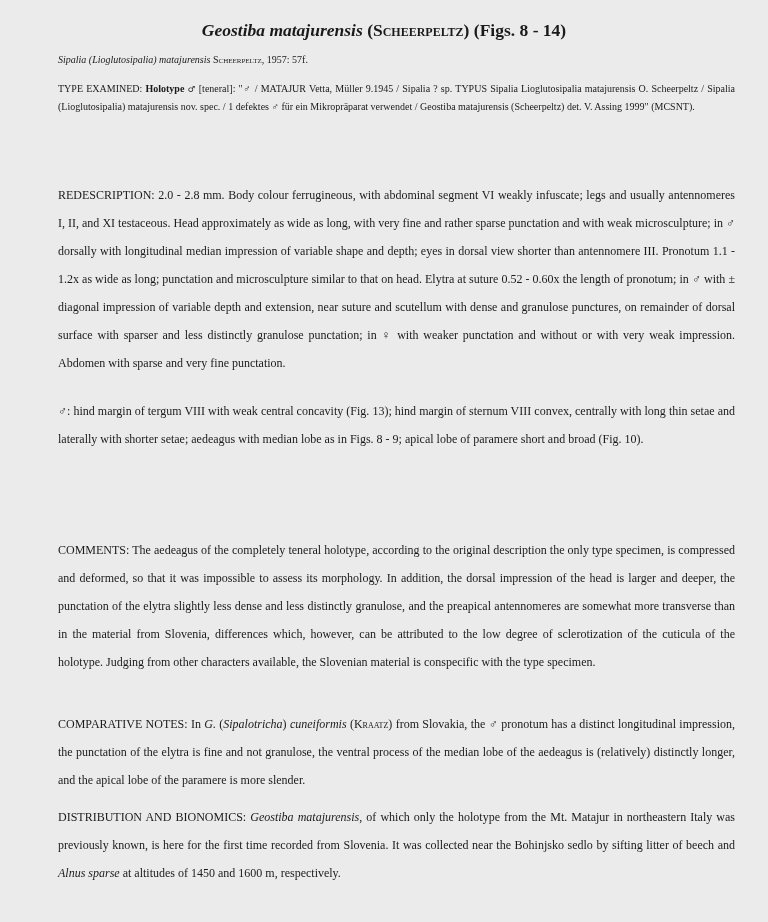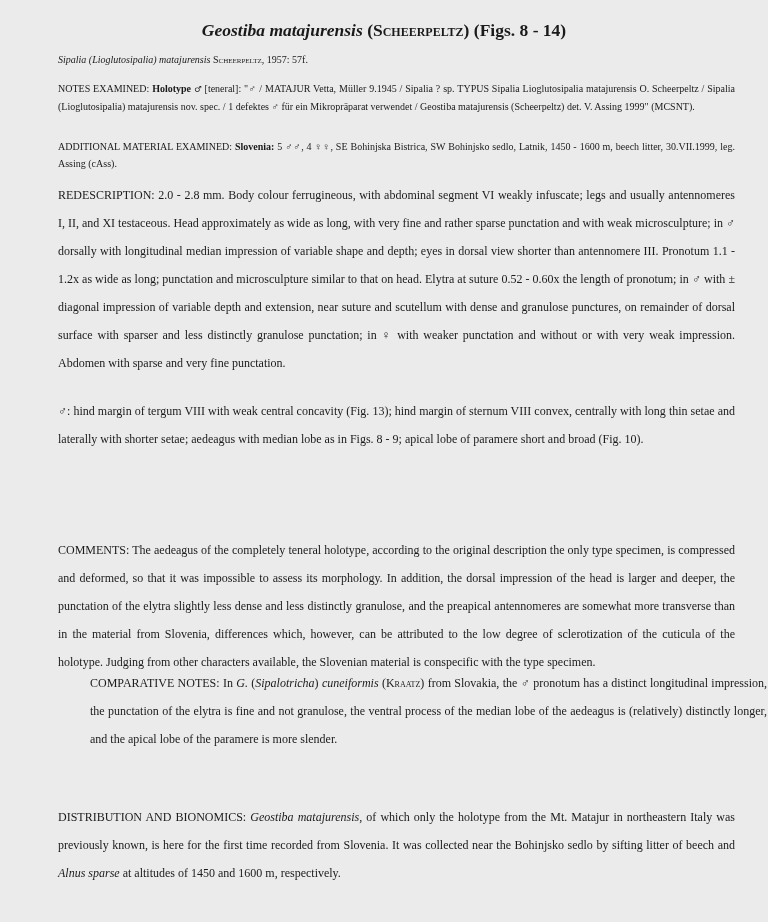--- a/index.html
+++ b/index.html
@@ -38,36 +38,33 @@
     (<span class="sc">Scheerpeltz</span>)
     <span>(Figs. 8 - 14)</span>
   </div>
 
   <div class="block small syn">
     <span>Sipalia (Lioglutosipalia) matajurensis</span>
     <span class="n sc">Scheerpeltz</span><span class="n">, 1957: 57f.</span>
   </div>
 
   <div class="block small" style="top:80px;">
-    <span>NOTES EXAMINED: </span><b>Holotype</b>
+    <span>TYPE EXAMINED: </span><b>Holotype</b>
     <span class="sym">♂</span><span> [teneral]: "♂ / MATAJUR Vetta, Müller 9.1945 / Sipalia ? sp. TYPUS Sipalia Lioglutosipalia matajurensis O. Scheerpeltz / Sipalia (Lioglutosipalia) matajurensis nov. spec. / 1 defektes ♂ für ein Mikropräparat verwendet / Geostiba matajurensis (Scheerpeltz) det. V. Assing 1999" (MCSNT).</span>
   </div>
 
-  <div class="block small" style="top:138px;">
-    <span>ADDITIONAL MATERIAL EXAMINED: </span><b>Slovenia:</b><span> 5 ♂♂, 4 ♀♀, SE Bohinjska Bistrica, SW Bohinjsko sedlo, Latnik, 1450 - 1600 m, beech litter, 30.VII.1999, leg. Assing (cAss).</span>
-  </div>
 
   <div class="block large" style="top:181px;">REDESCRIPTION: 2.0 - 2.8 mm. Body colour ferrugineous, with abdominal segment VI weakly infuscate; legs and usually antennomeres I, II, and XI testaceous. Head approximately as wide as long, with very fine and rather sparse punctation and with weak microsculpture; in ♂ dorsally with longitudinal median impression of variable shape and depth; eyes in dorsal view shorter than antennomere III. Pronotum 1.1 - 1.2x as wide as long; punctation and microsculpture similar to that on head. Elytra at suture 0.52 - 0.60x the length of pronotum; in ♂ with ± diagonal impression of variable depth and extension, near suture and scutellum with dense and granulose punctures, on remainder of dorsal surface with sparser and less distinctly granulose punctation; in ♀ with weaker punctation and without or with very weak impression. Abdomen with sparse and very fine punctation.</div>
 
   <div class="block large" style="top:397px;">♂: hind margin of tergum VIII with weak central concavity (Fig. 13); hind margin of sternum VIII convex, centrally with long thin setae and laterally with shorter setae; aedeagus with median lobe as in Figs. 8 - 9; apical lobe of paramere short and broad (Fig. 10).</div>
 
 
   <div class="block large" style="top:536px;">COMMENTS: The aedeagus of the completely teneral holotype, according to the original description the only type specimen, is compressed and deformed, so that it was impossible to assess its morphology. In addition, the dorsal impression of the head is larger and deeper, the punctation of the elytra slightly less dense and less distinctly granulose, and the preapical antennomeres are somewhat more transverse than in the material from Slovenia, differences which, however, can be attributed to the low degree of sclerotization of the cuticula of the holotype. Judging from other characters available, the Slovenian material is conspecific with the type specimen.</div>
 
-  <div class="block large" style="top:669px;margin-left:32px;">
+  <div class="block large" style="top:710px;">
     <span>COMPARATIVE NOTES: In </span><i>G.</i>
     (<i>Sipalotricha</i>)
     <i>cuneiformis</i>
     (<span class="sc">Kraatz</span>)<span> from Slovakia, the ♂ pronotum has a distinct longitudinal impression, the punctation of the elytra is fine and not granulose, the ventral process of the median lobe of the aedeagus is (relatively) distinctly longer, and the apical lobe of the paramere is more slender.</span>
   </div>
 
   <div class="block large" style="top:803px;">
     <span>DISTRIBUTION AND BIONOMICS: </span><i>Geostiba matajurensis</i><span>, of which only the holotype from the Mt. Matajur in northeastern Italy was previously known, is here for the first time recorded from Slovenia. It was collected near the Bohinjsko sedlo by sifting litter of beech and </span><i>Alnus sparse</i><span> at altitudes of 1450 and 1600 m, respectively.</span>
   </div>
 

